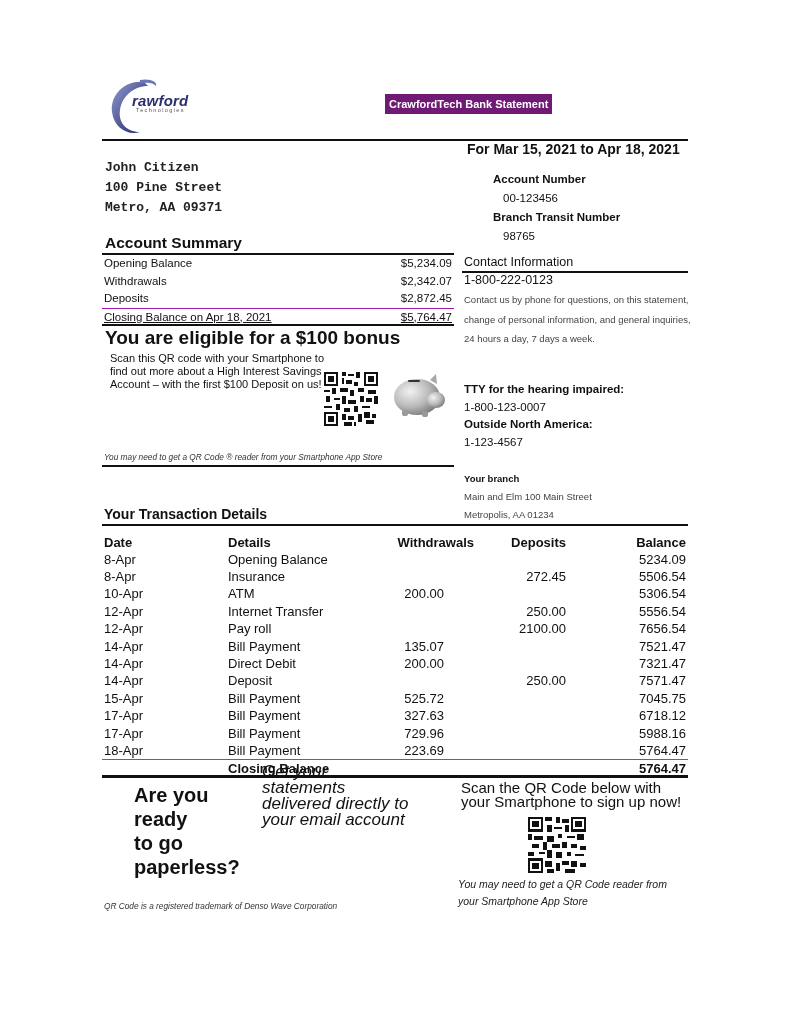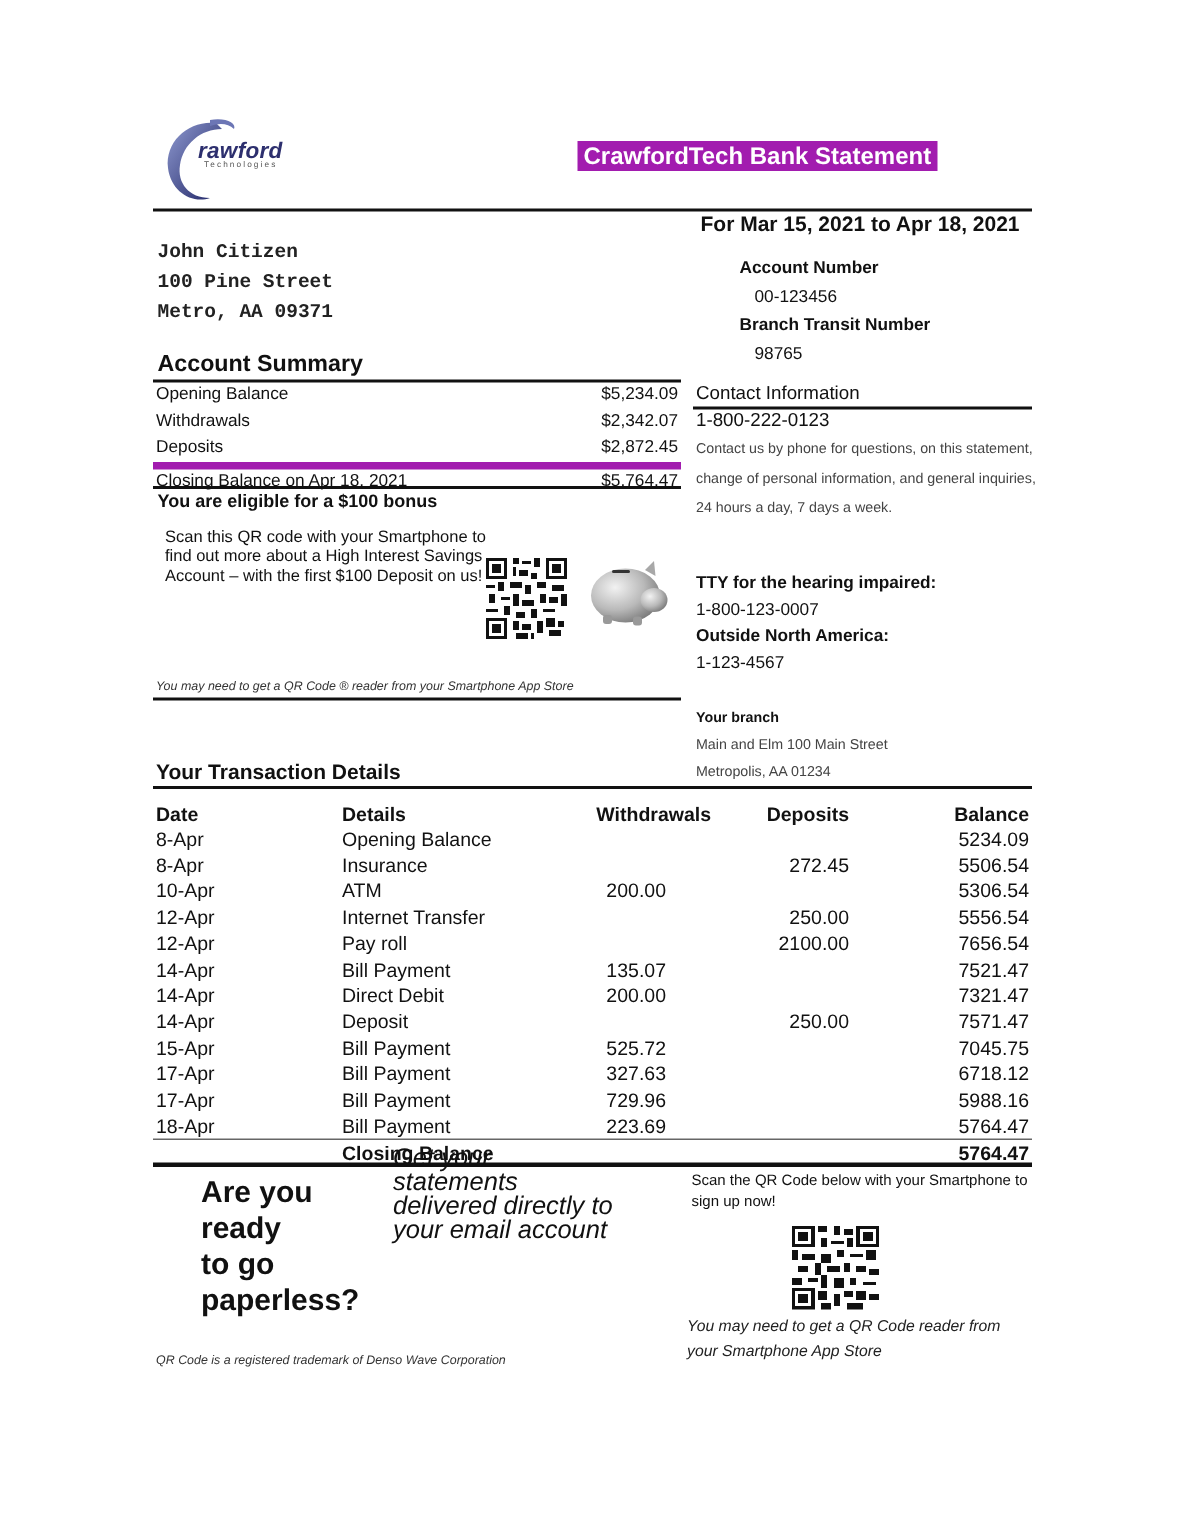--- a/index.html
+++ b/index.html
@@ -5,45 +5,45 @@
     * { box-sizing: border-box; margin: 0; padding: 0; }
     html, body { width: 791px; height: 1024px; background: #ffffff; overflow: hidden; }
     body { position: relative; font-family: "Liberation Sans", sans-serif; color: #111; }
     .abs { position: absolute; }
 
     
     .logo { left: 104px; top: 76px; width: 100px; height: 62px; }
     .logo-text { left: 132px; top: 92px; font-family: "Liberation Sans", sans-serif; font-weight: bold; font-style: italic; font-size: 15px; color: #2d2f6e; letter-spacing: 0.2px; }
     .logo-sub { left: 136px; top: 107px; font-size: 5.5px; color: #555; letter-spacing: 1.4px; }
 
-    .title-banner { left: 385px; top: 94px; height: 20px; background: #a21caf; color: #fff; font-weight: bold; font-size: 16px; padding: 1px 4px 0 4px; line-height: 19px; white-space: nowrap; }
+    .title-banner { left: 385px; top: 94px; height: 20px; background: #701a75; color: #fff; font-weight: bold; font-size: 11px; padding: 1px 4px 0 4px; line-height: 19px; white-space: nowrap; }
 
     .hline { background: #111; height: 2px; }
 
     .period { left: 467px; top: 141px; font-weight: bold; font-size: 14px; white-space: nowrap; }
 
     .address { left: 105px; top: 158px; font-family: "Liberation Mono", monospace; font-weight: bold; font-size: 13px; line-height: 20px; color: #222; }
 
     .acct-block { left: 464px; top: 170px; font-size: 11.5px; line-height: 19px; margin-left: 29px; }
     .acct-block .lbl { font-weight: bold; }
     .acct-block .val { padding-left: 10px; }
 
     .section-h { font-weight: bold; font-size: 15.5px; white-space: nowrap; }
 
     .summary { left: 102px; top: 255px; width: 352px; font-size: 11.5px; }
     .summary .row { display: flex; justify-content: space-between; height: 17.5px; line-height: 17px; padding: 0 2px; }
-    .summary .row.closing { border-top: 5px solid #a21caf; text-decoration: underline; }
+    .summary .row.closing { border-top: 1px solid #a21caf; text-decoration: underline; }
 
     .contact-h { left: 464px; top: 255px; font-size: 12.5px; }
     .contact-phone { left: 464px; top: 273px; font-size: 12.5px; }
     .contact-desc { left: 464px; top: 290px; width: 228px; font-size: 9.5px; line-height: 19.5px; color: #444; }
     .tty { left: 464px; top: 381px; font-size: 11.5px; line-height: 17.5px; }
     .tty .b { font-weight: bold; }
 
-    .bonus-h { left: 105px; top: 327px; font-size: 12px; font-weight: bold; }
+    .bonus-h { left: 105px; top: 327px; font-size: 19px; font-weight: bold; }
     .bonus-text { left: 110px; top: 352px; width: 225px; font-size: 11px; line-height: 13px; }
     .qr1 { left: 324px; top: 372px; width: 54px; height: 54px; }
     .piggy { left: 390px; top: 370px; width: 58px; height: 52px; }
     .qr-note1 { left: 104px; top: 452px; font-size: 8.3px; font-style: italic; color: #333; white-space: nowrap; }
 
     .branch { left: 464px; top: 470px; font-size: 9.5px; line-height: 18px; color: #444; }
     .branch .b { font-weight: bold; color: #111; }
 
     .trans-h { left: 104px; top: 506px; font-size: 14px; font-weight: bold; text-align: right; }
 
@@ -57,21 +57,21 @@
     table.trans .c-dep { width: 100px; text-align: right; padding-right: 14px; }
     table.trans th.c-dep { text-align: right; padding-right: 14px; }
     table.trans .c-bal { text-align: right; }
     table.trans tr.closing td { font-weight: bold; border-top: 1px solid #666; }
 
     .paperless { left: 110px; top: 783px; font-size: 20px; font-weight: bold; line-height: 24px; margin-left: 24px; }
     .paperless-info { left: 262px; top: 764px; font-size: 17px; line-height: 16px; width: 150px; font-style: italic; }
     .paperless-info p { margin-bottom: 6px; }
     .trademark { left: 104px; top: 901px; font-size: 8.3px; font-style: italic; color: #333; white-space: nowrap; }
 
-    .scan-signup { left: 461px; top: 781px; font-size: 10px; line-height: 14px; width: 230px; }
+    .scan-signup { left: 461px; top: 781px; font-size: 15px; line-height: 14px; width: 230px; }
     .qr2 { left: 528px; top: 817px; width: 58px; height: 56px; }
     .qr-note2 { left: 458px; top: 876px; font-size: 10.5px; font-style: italic; line-height: 17px; color: #222; }
   </style>
 </head>
 <body>
 
 <div class="abs logo">
   <svg width="100" height="62" viewBox="0 0 100 62">
     <defs>
       <linearGradient id="lg" x1="0" y1="0" x2="1" y2="1">

